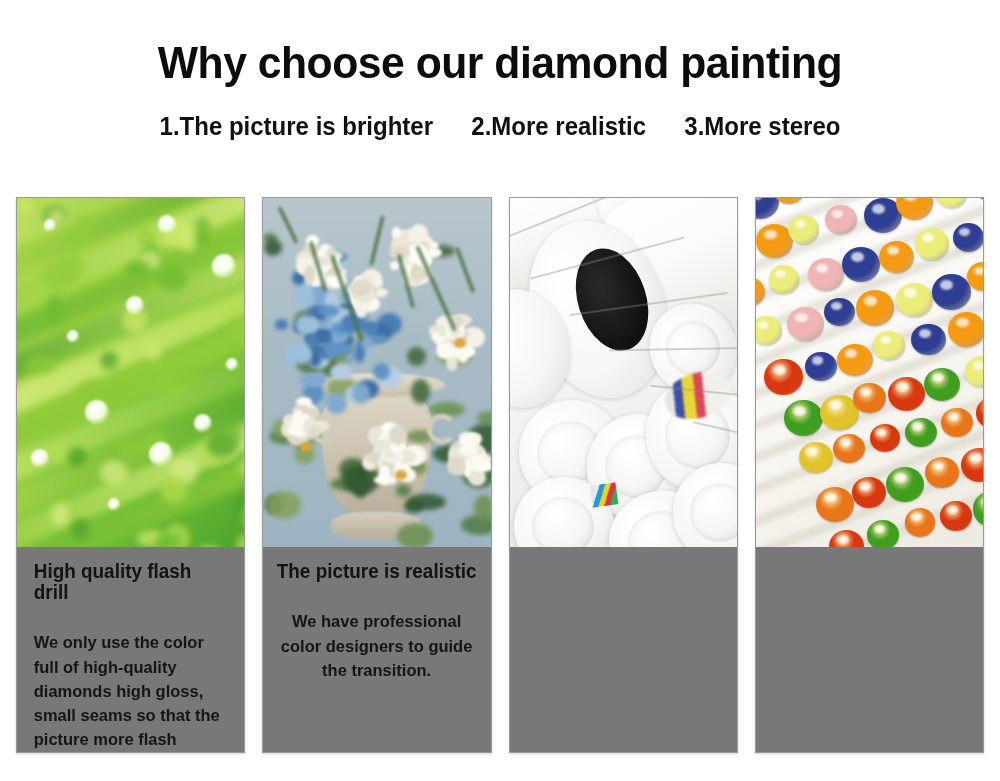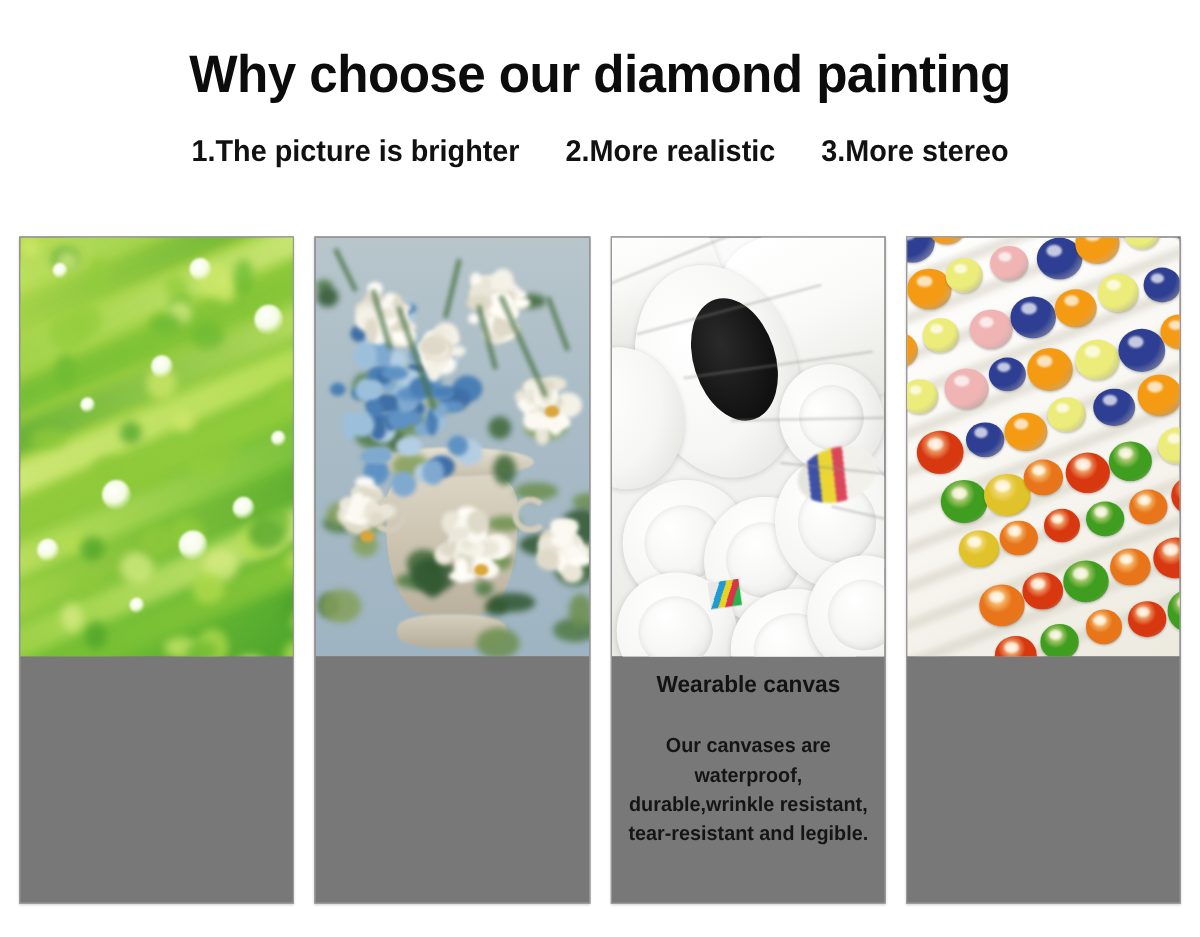--- a/index.html
+++ b/index.html
@@ -227,20 +227,24 @@
             <div class="sparkle" style="position: absolute; left: 86%; top: 16%; width: 24px; height: 25px; border-radius: 50%; background: radial-gradient(circle at 40% 35%, rgb(255, 255, 255) 0%, rgb(244, 251, 228) 45%, rgba(255, 255, 255, 0) 78%); filter: blur(1.1px);"></div>
             <div class="sparkle" style="position: absolute; left: 22%; top: 38%; width: 12px; height: 13px; border-radius: 50%; background: radial-gradient(circle at 40% 35%, rgb(255, 255, 255) 0%, rgb(244, 251, 228) 45%, rgba(255, 255, 255, 0) 78%); filter: blur(1.1px);"></div>
             <div class="sparkle" style="position: absolute; left: 6%; top: 72%; width: 18px; height: 19px; border-radius: 50%; background: radial-gradient(circle at 40% 35%, rgb(255, 255, 255) 0%, rgb(244, 251, 228) 45%, rgba(255, 255, 255, 0) 78%); filter: blur(1.1px);"></div>
             <div class="sparkle" style="position: absolute; left: 58%; top: 70%; width: 24px; height: 25px; border-radius: 50%; background: radial-gradient(circle at 40% 35%, rgb(255, 255, 255) 0%, rgb(244, 251, 228) 45%, rgba(255, 255, 255, 0) 78%); filter: blur(1.1px);"></div>
             <div class="sparkle" style="position: absolute; left: 40%; top: 86%; width: 12px; height: 13px; border-radius: 50%; background: radial-gradient(circle at 40% 35%, rgb(255, 255, 255) 0%, rgb(244, 251, 228) 45%, rgba(255, 255, 255, 0) 78%); filter: blur(1.1px);"></div>
             <div class="sparkle" style="position: absolute; left: 78%; top: 62%; width: 18px; height: 19px; border-radius: 50%; background: radial-gradient(circle at 40% 35%, rgb(255, 255, 255) 0%, rgb(244, 251, 228) 45%, rgba(255, 255, 255, 0) 78%); filter: blur(1.1px);"></div>
             <div class="sparkle" style="position: absolute; left: 30%; top: 58%; width: 24px; height: 25px; border-radius: 50%; background: radial-gradient(circle at 40% 35%, rgb(255, 255, 255) 0%, rgb(244, 251, 228) 45%, rgba(255, 255, 255, 0) 78%); filter: blur(1.1px);"></div>
             <div class="sparkle" style="position: absolute; left: 92%; top: 46%; width: 12px; height: 13px; border-radius: 50%; background: radial-gradient(circle at 40% 35%, rgb(255, 255, 255) 0%, rgb(244, 251, 228) 45%, rgba(255, 255, 255, 0) 78%); filter: blur(1.1px);"></div>
             <div class="sparkle" style="position: absolute; left: 48%; top: 28%; width: 18px; height: 19px; border-radius: 50%; background: radial-gradient(circle at 40% 35%, rgb(255, 255, 255) 0%, rgb(244, 251, 228) 45%, rgba(255, 255, 255, 0) 78%); filter: blur(1.1px);"></div>
           </div>
+      </div>
+      <div class="caption">
+        <div class="cap-title cap-pad-l">High quality flash drill</div>
+        <div class="cap-body cap-pad-l">We only use the color full of high-quality diamonds high gloss, small seams so that the picture more flash</div>
       </div>
     </div>
 
     <div class="panel">
       <div class="photo">
         <div class="photo-inner p2" id="ph2">
           <div class="urn"></div>
           <div class="urn-lip"></div>
           <div class="urn-foot"></div>
         <div class="dab" style="position: absolute; left: 0%; top: 10%; width: 14px; height: 10px; background: rgb(78, 122, 69); border-radius: 50%; filter: blur(2.6px); opacity: 0.85;"></div>
@@ -598,20 +602,24 @@
             <div class="scroll" style="position: absolute; left: 20%; top: 62%; width: 30px; height: 30px; border-width: 5px; border-style: solid; border-color: rgb(211, 204, 187) rgb(211, 204, 187) rgb(211, 204, 187) transparent; border-image: initial; border-radius: 50%; filter: blur(0.8px);"></div>
             <div class="dab" style="position: absolute; left: 10%; top: 2%; width: 4px; height: 40px; background: rgb(75, 115, 70); border-radius: 2px; filter: blur(1.6px); transform: rotate(-26deg); opacity: 0.8;"></div>
             <div class="dab" style="position: absolute; left: 23%; top: 11.9379%; width: 4px; height: 52.0048px; background: rgb(75, 115, 70); border-radius: 2px; filter: blur(1.6px); transform: rotate(-16.3877deg); opacity: 0.8;"></div>
             <div class="dab" style="position: absolute; left: 36%; top: 15.6398%; width: 4px; height: 90.7011px; background: rgb(75, 115, 70); border-radius: 2px; filter: blur(1.6px); transform: rotate(-19.3683deg); opacity: 0.8;"></div>
             <div class="dab" style="position: absolute; left: 49%; top: 4.80113%; width: 4px; height: 51.0911px; background: rgb(75, 115, 70); border-radius: 2px; filter: blur(1.6px); transform: rotate(13.4828deg); opacity: 0.8;"></div>
             <div class="dab" style="position: absolute; left: 62%; top: 15.6507%; width: 4px; height: 56.2492px; background: rgb(75, 115, 70); border-radius: 2px; filter: blur(1.6px); transform: rotate(-15.0038deg); opacity: 0.8;"></div>
             <div class="dab" style="position: absolute; left: 75%; top: 12.6015%; width: 4px; height: 92.7041px; background: rgb(75, 115, 70); border-radius: 2px; filter: blur(1.6px); transform: rotate(-24.1672deg); opacity: 0.8;"></div>
             <div class="dab" style="position: absolute; left: 88%; top: 13.8303%; width: 4px; height: 47.6519px; background: rgb(75, 115, 70); border-radius: 2px; filter: blur(1.6px); transform: rotate(-20.3054deg); opacity: 0.8;"></div>
           </div>
       </div>
+      <div class="caption">
+        <div class="cap-title center">The picture is realistic</div>
+        <div class="cap-body center">We have professional color designers to guide the transition.</div>
+      </div>
     </div>
 
     <div class="panel">
       <div class="photo">
         <div class="photo-inner p3" id="ph3">
             <div class="tube" style="position: absolute; left: 46%; top: -6%; width: 72%; height: 46%; border-radius: 40px; transform: rotate(-26deg);"></div>
             <div class="tube" style="position: absolute; left: -22%; top: -4%; width: 62%; height: 30%; border-radius: 36px; transform: rotate(-22deg);"></div>
             <div class="roll" style="position: absolute; left: 10%; top: 6%; width: 58%; height: 52%; transform: rotate(-18deg);"></div>
             <div class="hole" style="position: absolute; left: 30%; top: 14%; width: 30%; height: 30%; transform: rotate(-18deg);"></div>
             <div class="roll" style="position: absolute; left: -18%; top: 26%; width: 44%; height: 34%; transform: rotate(-12deg);"></div>
@@ -631,24 +639,20 @@
             <div class="roll" style="position: absolute; left: 68.84%; top: 35.2%; width: 23.56%; height: 15.6%; transform: rotate(-24deg); box-shadow: rgba(0, 0, 0, 0.1) 0px 0px 6px inset;"></div>
             <div class="" style="position: absolute; left: 68%; top: 50%; width: 30%; height: 13%; border-radius: 50%; transform: rotate(-16deg); background: linear-gradient(100deg, rgb(228, 226, 220) 0px, rgb(228, 226, 220) 18%, rgb(43, 63, 158) 18%, rgb(43, 63, 158) 30%, rgb(232, 211, 33) 30%, rgb(232, 211, 33) 46%, rgb(216, 52, 74) 46%, rgb(216, 52, 74) 58%, rgb(242, 240, 234) 58%, rgb(242, 240, 234) 100%); filter: blur(1.1px); opacity: 0.9;"></div>
             <div class="cmyk" style="position: absolute; left: 36%; top: 82%;"></div>
             <div class="" style="position: absolute; left: -10%; top: 4%; width: 70%; height: 2px; background: rgba(140, 140, 135, 0.38); transform: rotate(-22deg); filter: blur(0.7px);"></div>
             <div class="" style="position: absolute; left: 8%; top: 17%; width: 70%; height: 2px; background: rgba(140, 140, 135, 0.38); transform: rotate(-15deg); filter: blur(0.7px);"></div>
             <div class="" style="position: absolute; left: 26%; top: 30%; width: 70%; height: 2px; background: rgba(140, 140, 135, 0.38); transform: rotate(-8deg); filter: blur(0.7px);"></div>
             <div class="" style="position: absolute; left: 44%; top: 43%; width: 70%; height: 2px; background: rgba(140, 140, 135, 0.38); transform: rotate(-1deg); filter: blur(0.7px);"></div>
             <div class="" style="position: absolute; left: 62%; top: 56%; width: 70%; height: 2px; background: rgba(140, 140, 135, 0.38); transform: rotate(6deg); filter: blur(0.7px);"></div>
             <div class="" style="position: absolute; left: 80%; top: 69%; width: 70%; height: 2px; background: rgba(140, 140, 135, 0.38); transform: rotate(13deg); filter: blur(0.7px);"></div>
           </div>
-      </div>
-      <div class="caption">
-        <div class="cap-title center">Wearable canvas</div>
-        <div class="cap-body center">Our canvases are waterproof, durable,wrinkle resistant, tear-resistant and legible.</div>
       </div>
     </div>
 
     <div class="panel">
       <div class="photo">
         <div class="photo-inner p4" id="ph4">
             <div class="ridge" style="position: absolute; top: -20px; left: -30%; width: 170%; height: 15px; background: linear-gradient(rgba(255, 255, 255, 0), rgba(212, 208, 195, 0.7), rgba(255, 255, 255, 0)); transform: rotate(-21deg); filter: blur(2px);"></div>
             <div class="ridge" style="position: absolute; top: 12px; left: -30%; width: 170%; height: 15px; background: linear-gradient(rgba(255, 255, 255, 0), rgba(212, 208, 195, 0.7), rgba(255, 255, 255, 0)); transform: rotate(-21deg); filter: blur(2px);"></div>
             <div class="ridge" style="position: absolute; top: 44px; left: -30%; width: 170%; height: 15px; background: linear-gradient(rgba(255, 255, 255, 0), rgba(212, 208, 195, 0.7), rgba(255, 255, 255, 0)); transform: rotate(-21deg); filter: blur(2px);"></div>
             <div class="ridge" style="position: absolute; top: 76px; left: -30%; width: 170%; height: 15px; background: linear-gradient(rgba(255, 255, 255, 0), rgba(212, 208, 195, 0.7), rgba(255, 255, 255, 0)); transform: rotate(-21deg); filter: blur(2px);"></div>

